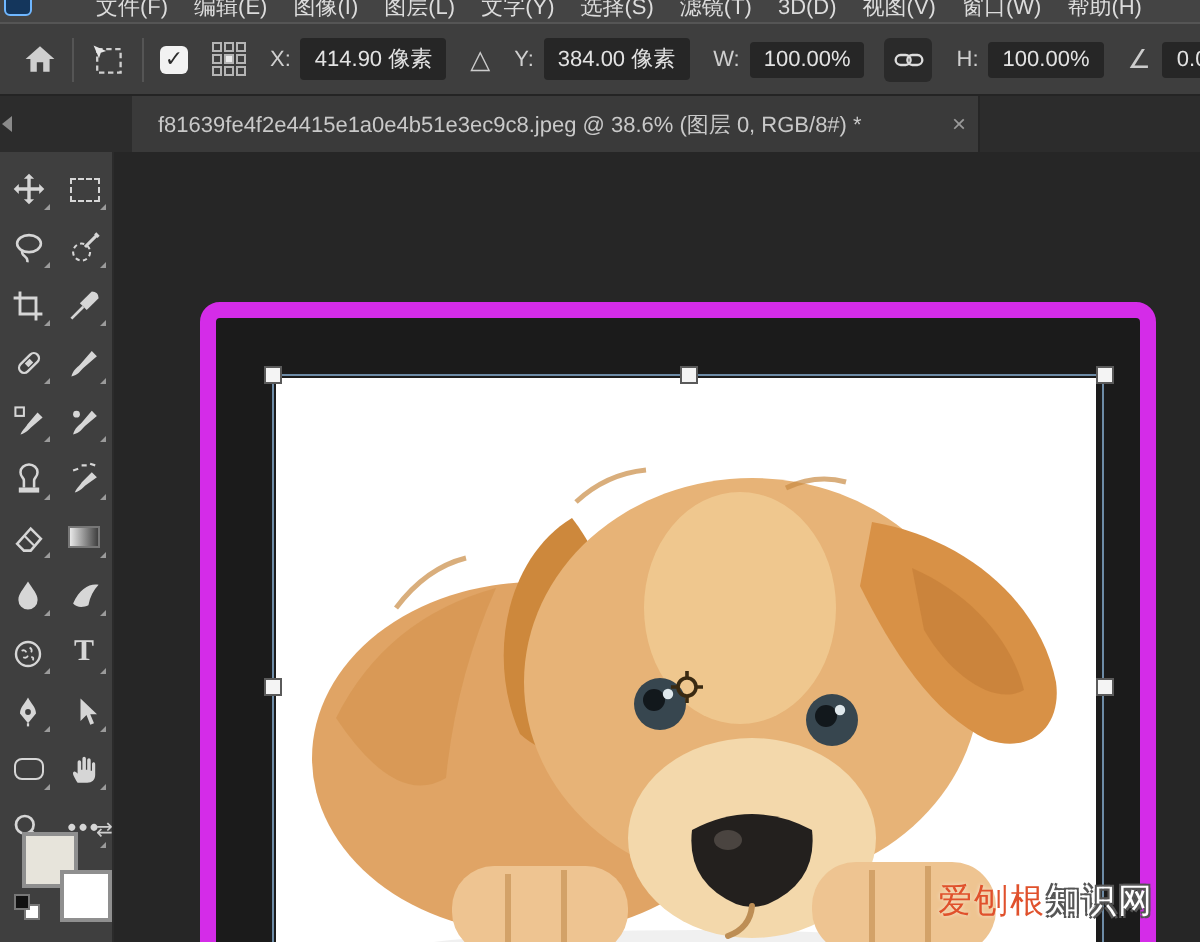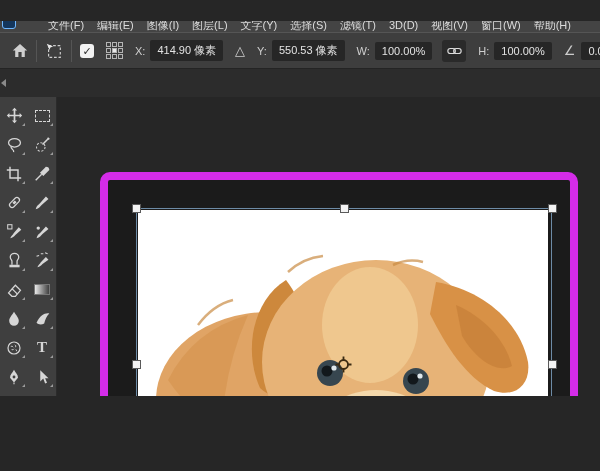--- a/index.html
+++ b/index.html
@@ -1,17 +1,17 @@
 <!DOCTYPE html>
 <html><head>
 <meta charset="utf-8">
 <style>
   html,body{margin:0;padding:0;background:#262626;}
   *{box-sizing:border-box;font-family:"Liberation Sans","DejaVu Sans",sans-serif;}
-  #app{position:relative;width:600px;height:375px;overflow:hidden;background:#701a75;margin-top:21px;}
+  #app{position:relative;width:600px;height:471px;overflow:hidden;background:#701a75;}
 
   
   .menubar{position:absolute;left:0;top:0;width:600px;height:11px;background:#444;overflow:hidden;}
   .ps-logo{position:absolute;left:2px;top:-6px;width:14px;height:14px;border-radius:3px;
            background:#14365c;border:1.5px solid #6fb7ff;}
   .menu-items{position:absolute;left:48px;top:-6px;white-space:nowrap;}
   .menu-item{display:inline-block;margin-right:13px;font-size:11px;color:#dcdcdc;}
 
   
   .optionsbar{position:absolute;left:0;top:11px;width:600px;height:37px;background:#3e3e3e;
@@ -120,37 +120,41 @@
         <i class="c"></i>
         <i></i>
         <i></i>
         <i></i>
         <i></i>
     </span>
     <span class="obar-label">X:</span>
     <span class="obar-box" style="min-width:72px">414.90 像素</span>
     <span class="delta">△</span>
     <span class="obar-label">Y:</span>
-    <span class="obar-box" style="min-width:72px">550.53 像素</span>
+    <span class="obar-box" style="min-width:72px">384.00 像素</span>
     <span class="obar-label">W:</span>
     <span class="obar-box">100.00%</span>
     <span class="linkbtn">
       <svg width="15" height="10" viewBox="0 0 18 10">
         <rect x="1" y="2" width="9" height="6" rx="3" fill="none" stroke="#dcdcdc" stroke-width="1.4"></rect>
         <rect x="8" y="2" width="9" height="6" rx="3" fill="none" stroke="#dcdcdc" stroke-width="1.4"></rect>
       </svg>
     </span>
     <span class="obar-label">H:</span>
     <span class="obar-box">100.00%</span>
     <span class="angle">∠</span>
     <span class="obar-box" style="min-width:34px;margin-left:6px">0.0</span>
   </div>
 
   <div class="tabbar">
     <span class="tab-scroll"></span>
+    <div class="doc-tab">
+      <span class="doc-tab-title">f81639fe4f2e4415e1a0e4b51e3ec9c8.jpeg @ 38.6% (图层 0, RGB/8#) *</span>
+      <span class="tab-close">×</span>
+    </div>
   </div>
 
   <div class="main">
 
     <div class="toolbar">
       <div class="tools">
         <span class="tool">
           <svg width="17" height="17" viewBox="0 0 20 20">
               <path d="M10 1 L13 4 H11 V9 H16 V7 L19 10 L16 13 V11 H11 V16 H13 L10 19 L7 16 H9 V11 H4 V13 L1 10 L4 7 V9 H9 V4 H7 Z" fill="#d6d6d6"></path>
             </svg>

